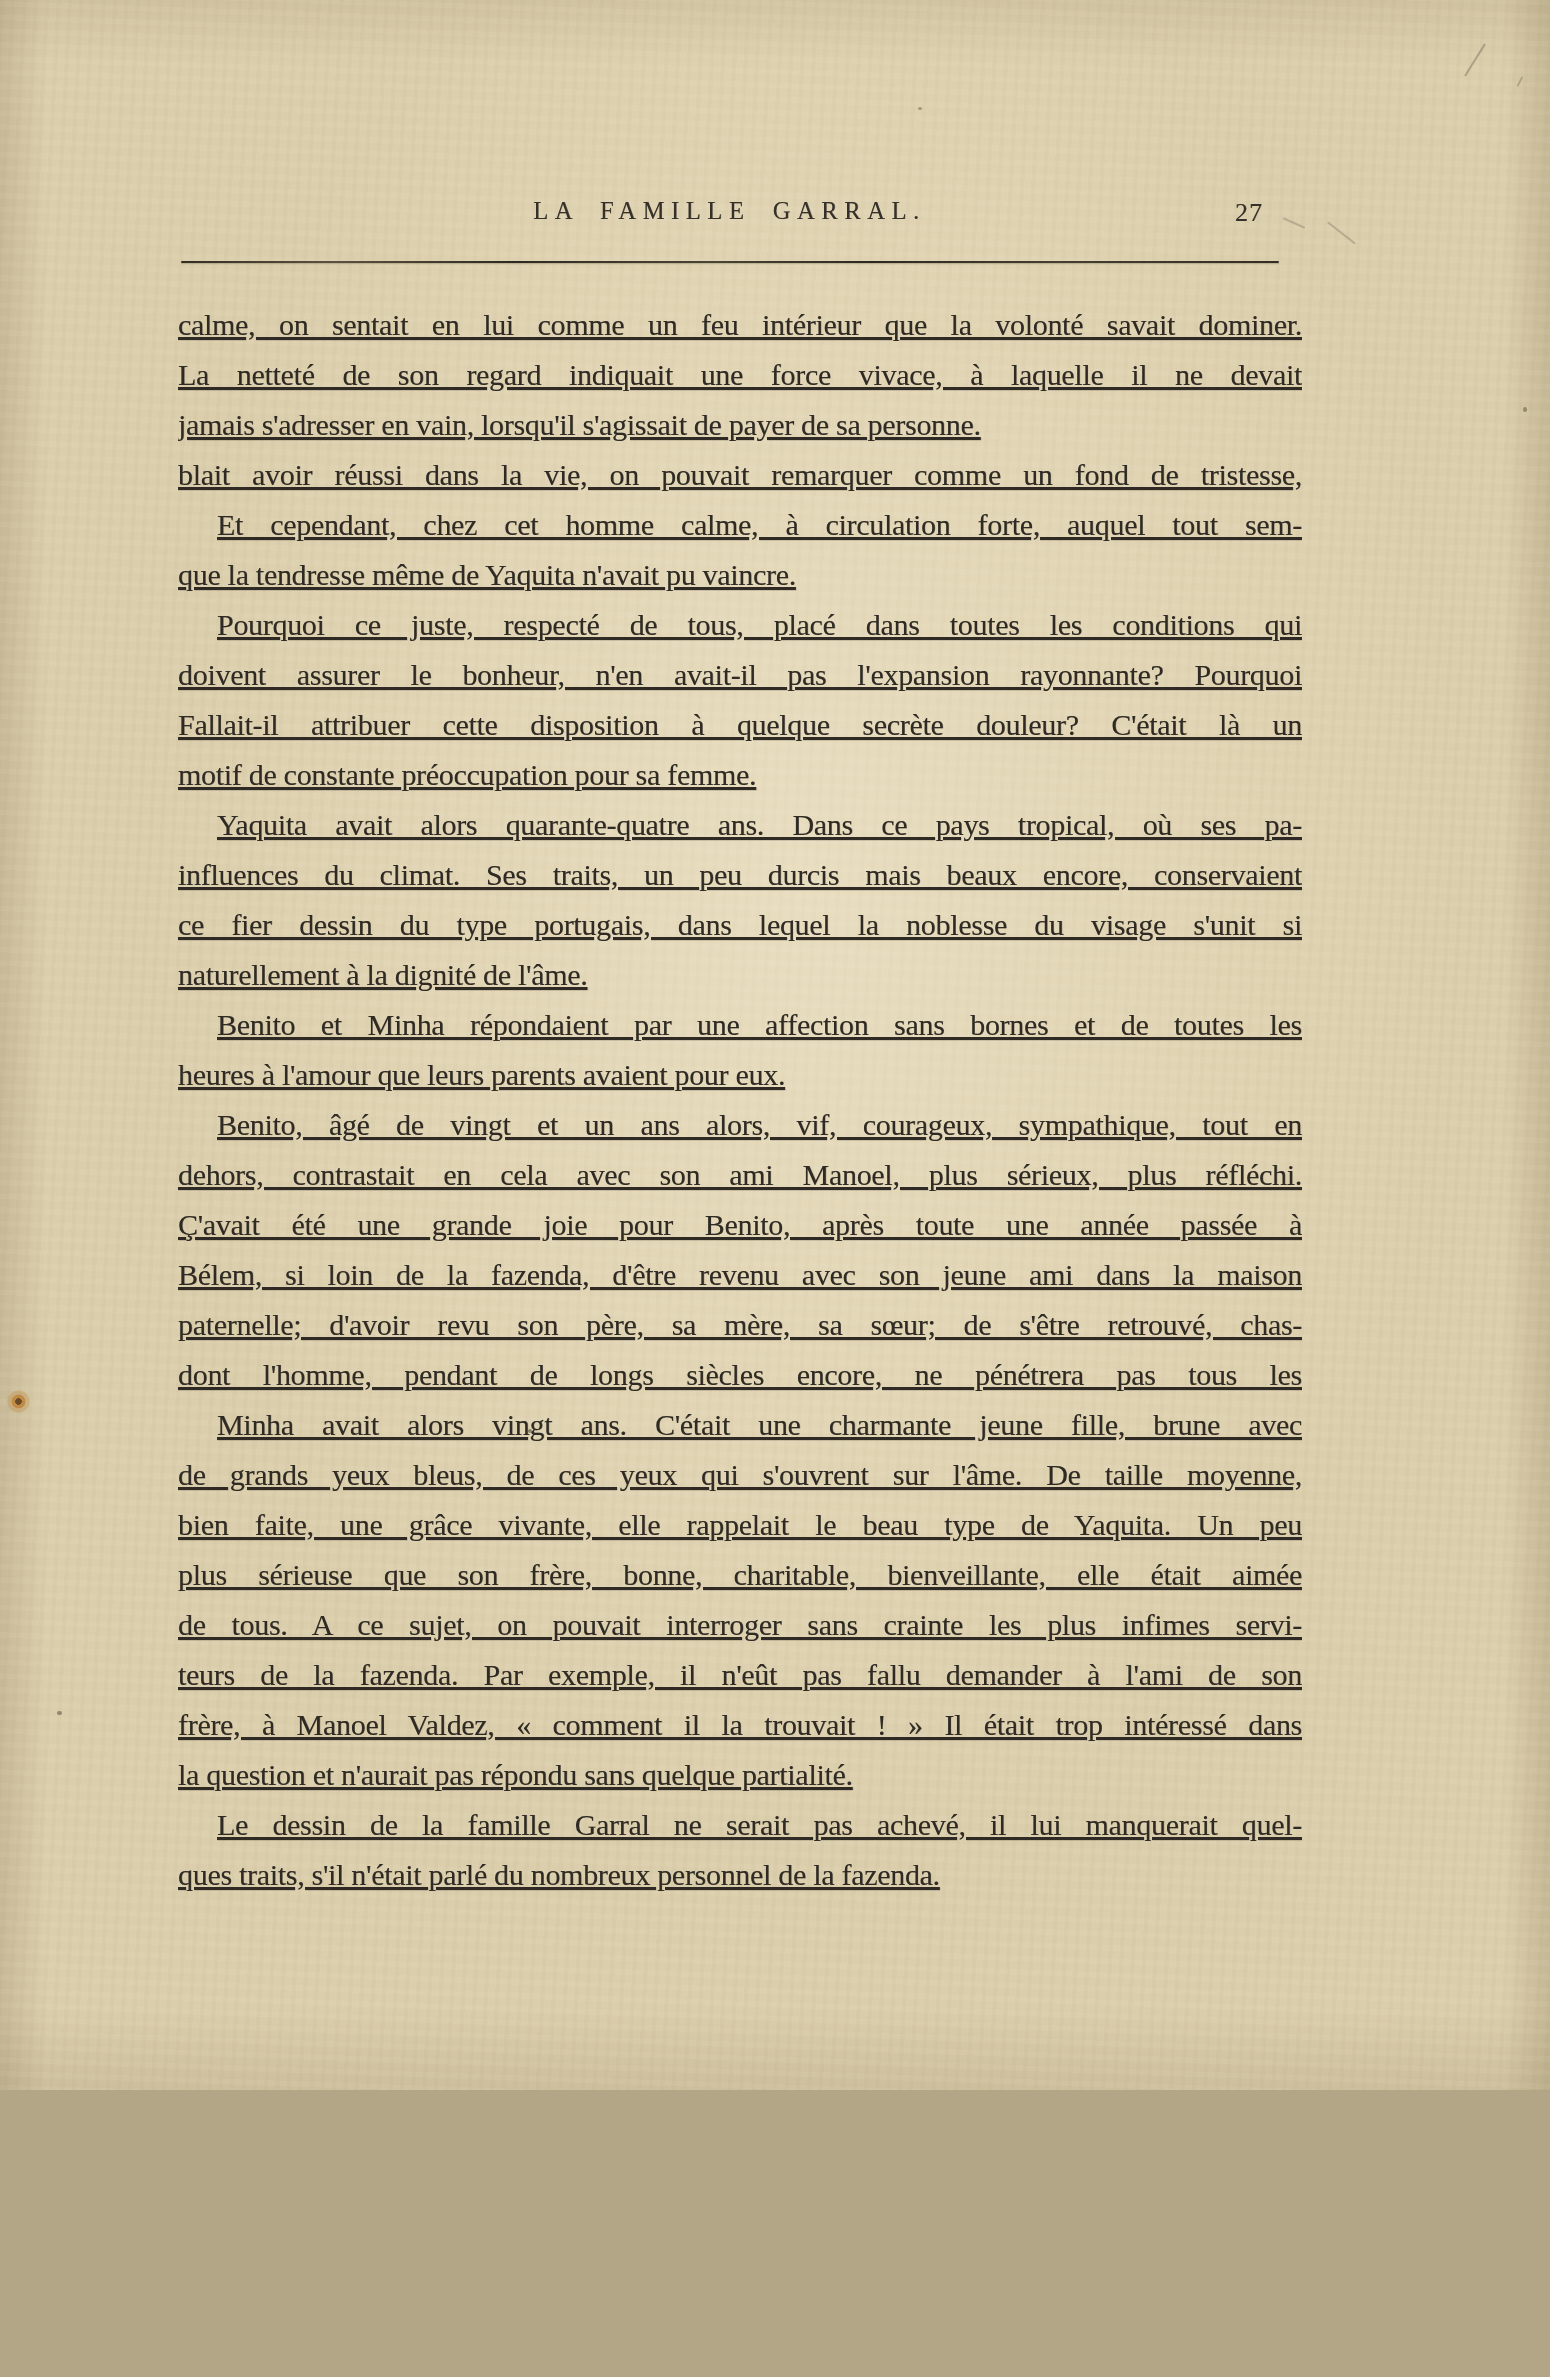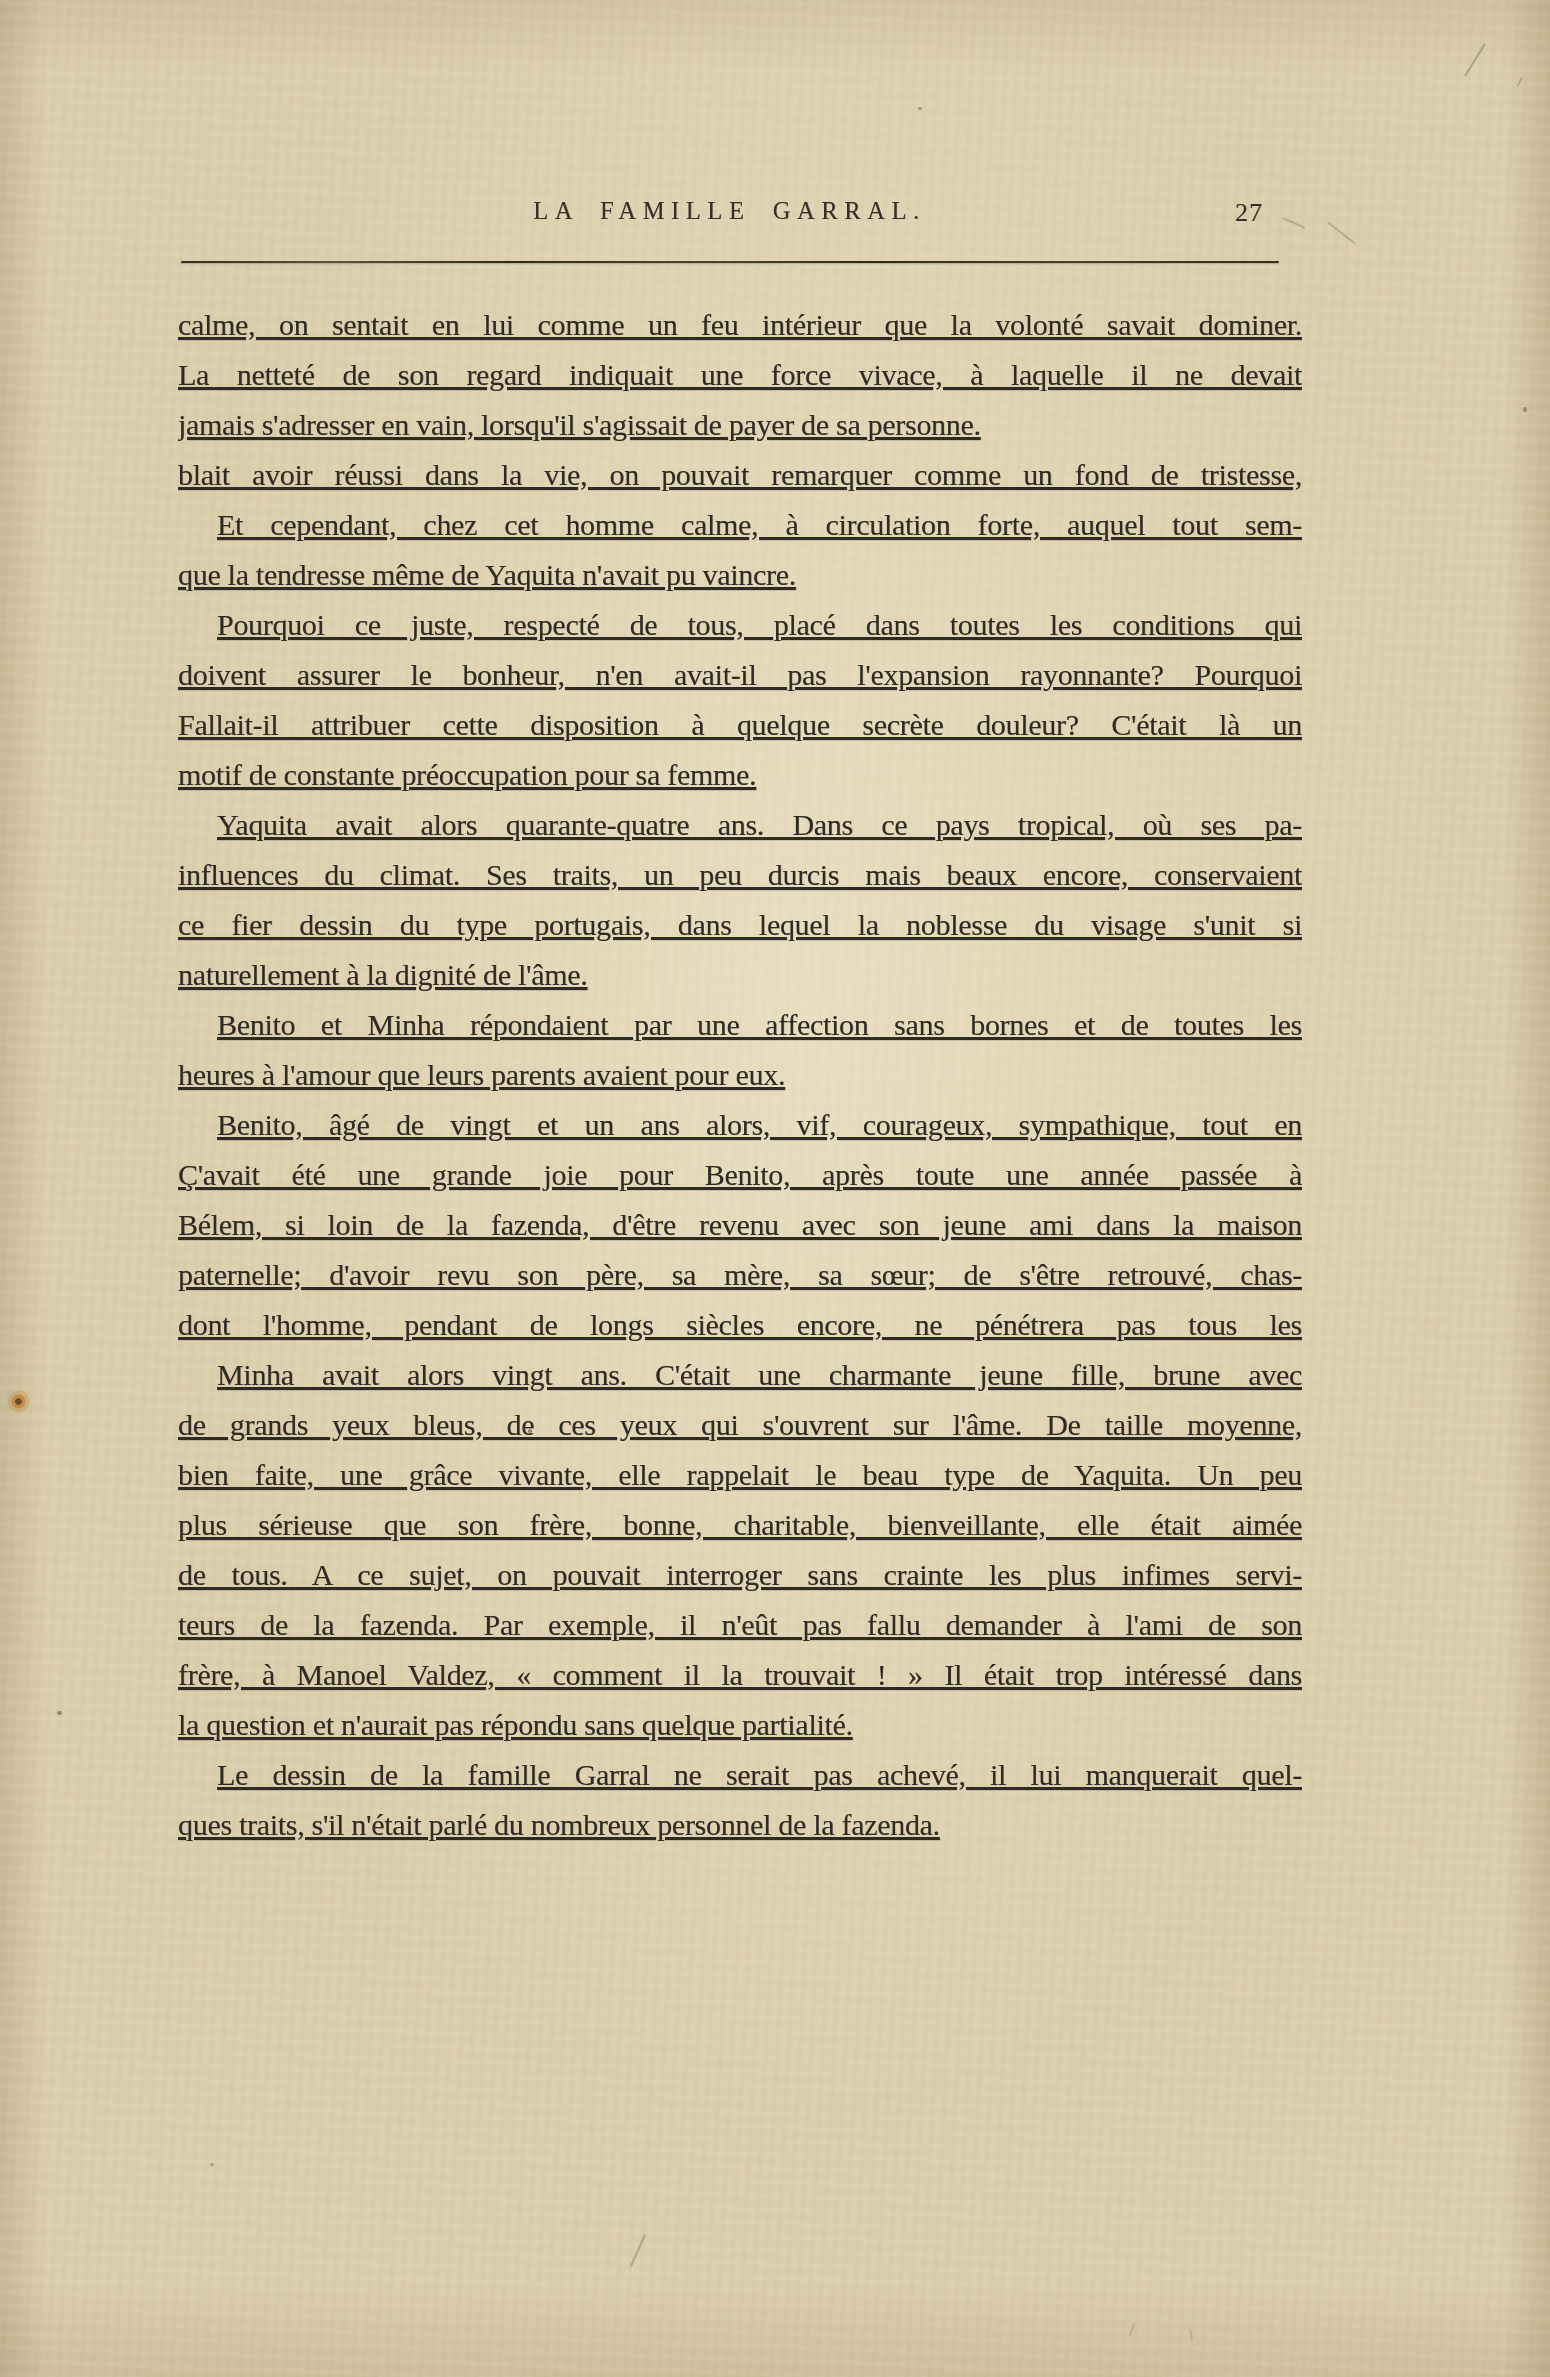--- a/index.html
+++ b/index.html
@@ -3,21 +3,21 @@
 <meta charset="utf-8">
 <style>
   html, body { margin: 0; padding: 0; }
   body {
     width: 1551px; height: 2377px;
     font-family: "Liberation Serif", serif;
     background: #b3a687;
   }
   .sheet {
     position: relative;
-    width: 1551px; height: 2377px;
+    width: 1551px; height: 2090px;
     overflow: hidden;
     background-color: var(--paper, #dbceac);
     background-image:
       radial-gradient(ellipse at 52% 42%, rgba(248,240,216,0.45), rgba(248,240,216,0) 58%),
       repeating-linear-gradient(93deg, rgba(158,138,94,0.05) 0 4.2px, rgba(0,0,0,0) 4.2px 11.3px),
       repeating-linear-gradient(2deg, rgba(252,246,226,0.06) 0 5.4px, rgba(0,0,0,0) 5.4px 13.7px),
       linear-gradient(90deg, rgba(108,90,54,0.18), rgba(0,0,0,0) 3%, rgba(0,0,0,0) 97%, rgba(108,90,54,0.20)),
       linear-gradient(180deg, rgba(108,90,54,0.10), rgba(0,0,0,0) 3%, rgba(0,0,0,0) 96%, rgba(108,90,54,0.13));
     color: var(--ink, #2f2b24);
   }
@@ -103,20 +103,21 @@
       <div class="line">doivent assurer le bonheur, n'en avait-il pas l'expansion rayonnante? Pourquoi</div>
       <div class="line">Fallait-il attribuer cette disposition à quelque secrète douleur? C'était là un</div>
       <div class="line end">motif de constante préoccupation pour sa femme.</div>
       <div class="line indent">Yaquita avait alors quarante-quatre ans. Dans ce pays tropical, où ses pa-</div>
       <div class="line">influences du climat. Ses traits, un peu durcis mais beaux encore, conservaient</div>
       <div class="line">ce fier dessin du type portugais, dans lequel la noblesse du visage s'unit si</div>
       <div class="line end">naturellement à la dignité de l'âme.</div>
       <div class="line indent">Benito et Minha répondaient par une affection sans bornes et de toutes les</div>
       <div class="line end">heures à l'amour que leurs parents avaient pour eux.</div>
       <div class="line indent">Benito, âgé de vingt et un ans alors, vif, courageux, sympathique, tout en</div>
+      <div class="line">dehors, contrastait en cela avec son ami Manoel, plus sérieux, plus réfléchi.</div>
       <div class="line">Ç'avait été une grande joie pour Benito, après toute une année passée à</div>
       <div class="line">Bélem, si loin de la fazenda, d'être revenu avec son jeune ami dans la maison</div>
       <div class="line">paternelle; d'avoir revu son père, sa mère, sa sœur; de s'être retrouvé, chas-</div>
       <div class="line">dont l'homme, pendant de longs siècles encore, ne pénétrera pas tous les</div>
       <div class="line indent">Minha avait alors vingt ans. C'était une charmante jeune fille, brune avec</div>
       <div class="line">de grands yeux bleus, de ces yeux qui s'ouvrent sur l'âme. De taille moyenne,</div>
       <div class="line">bien faite, une grâce vivante, elle rappelait le beau type de Yaquita. Un peu</div>
       <div class="line">plus sérieuse que son frère, bonne, charitable, bienveillante, elle était aimée</div>
       <div class="line">de tous. A ce sujet, on pouvait interroger sans crainte les plus infimes servi-</div>
       <div class="line">teurs de la fazenda. Par exemple, il n'eût pas fallu demander à l'ami de son</div>

